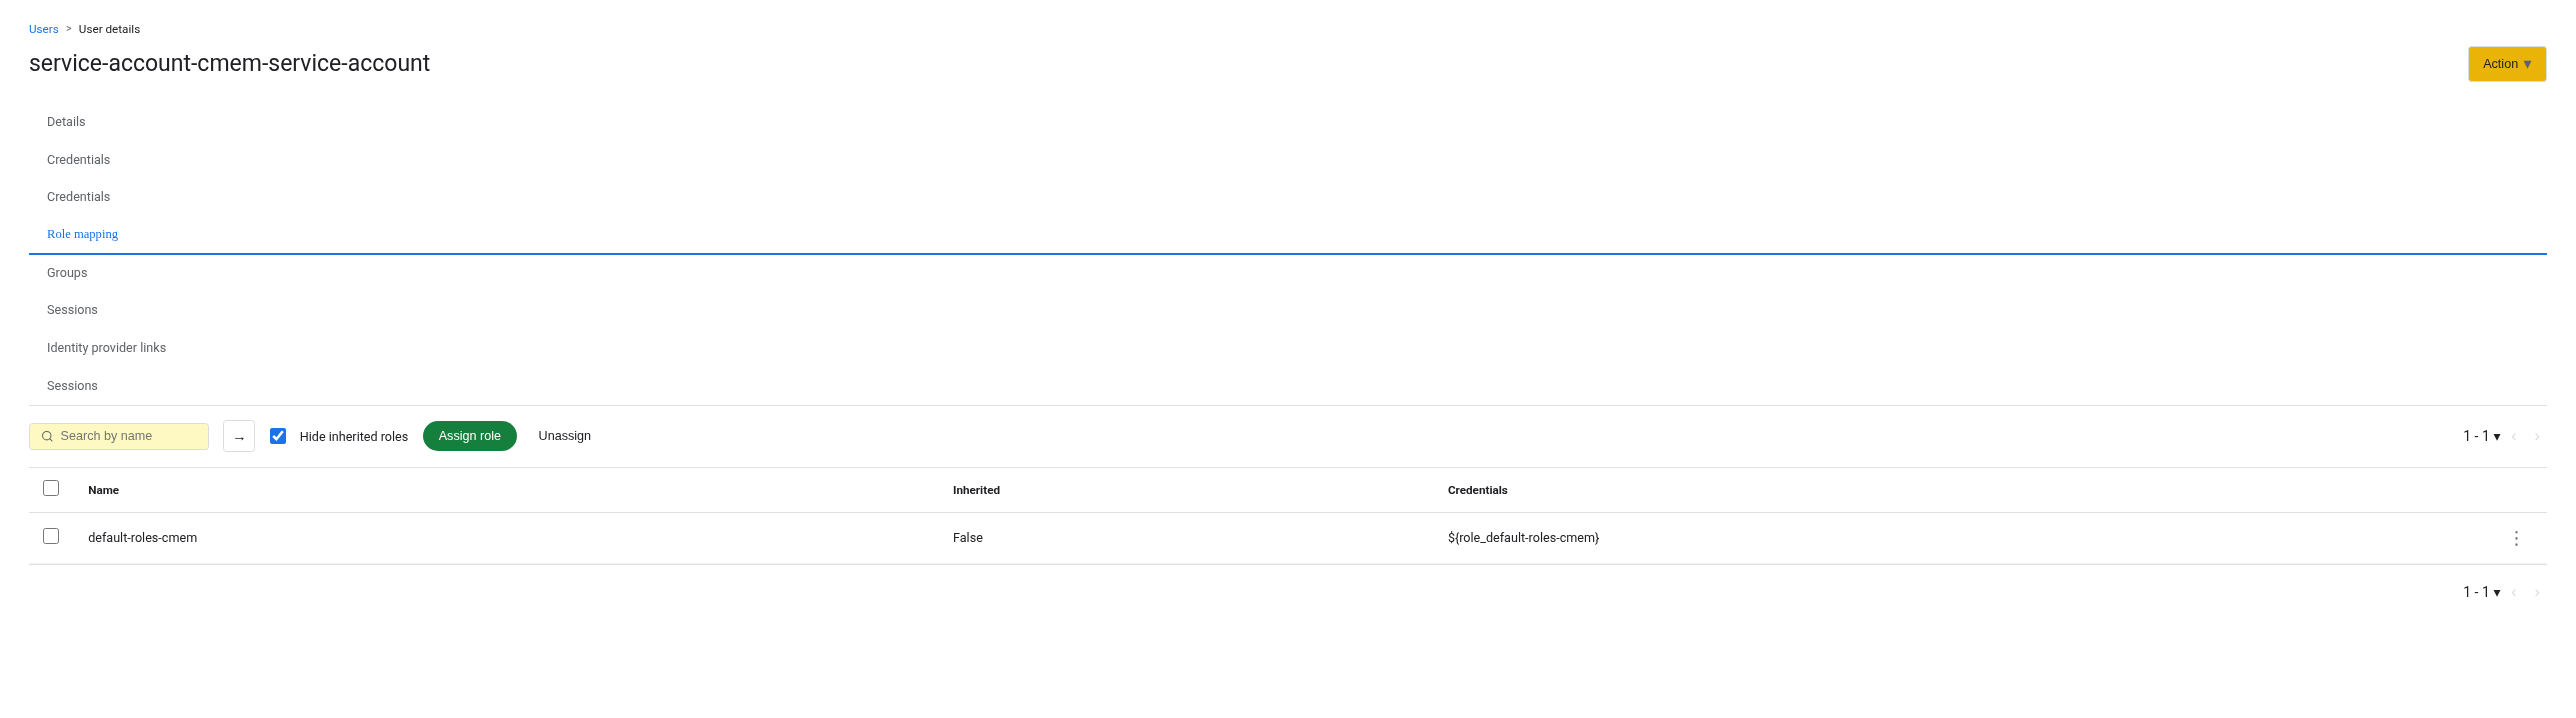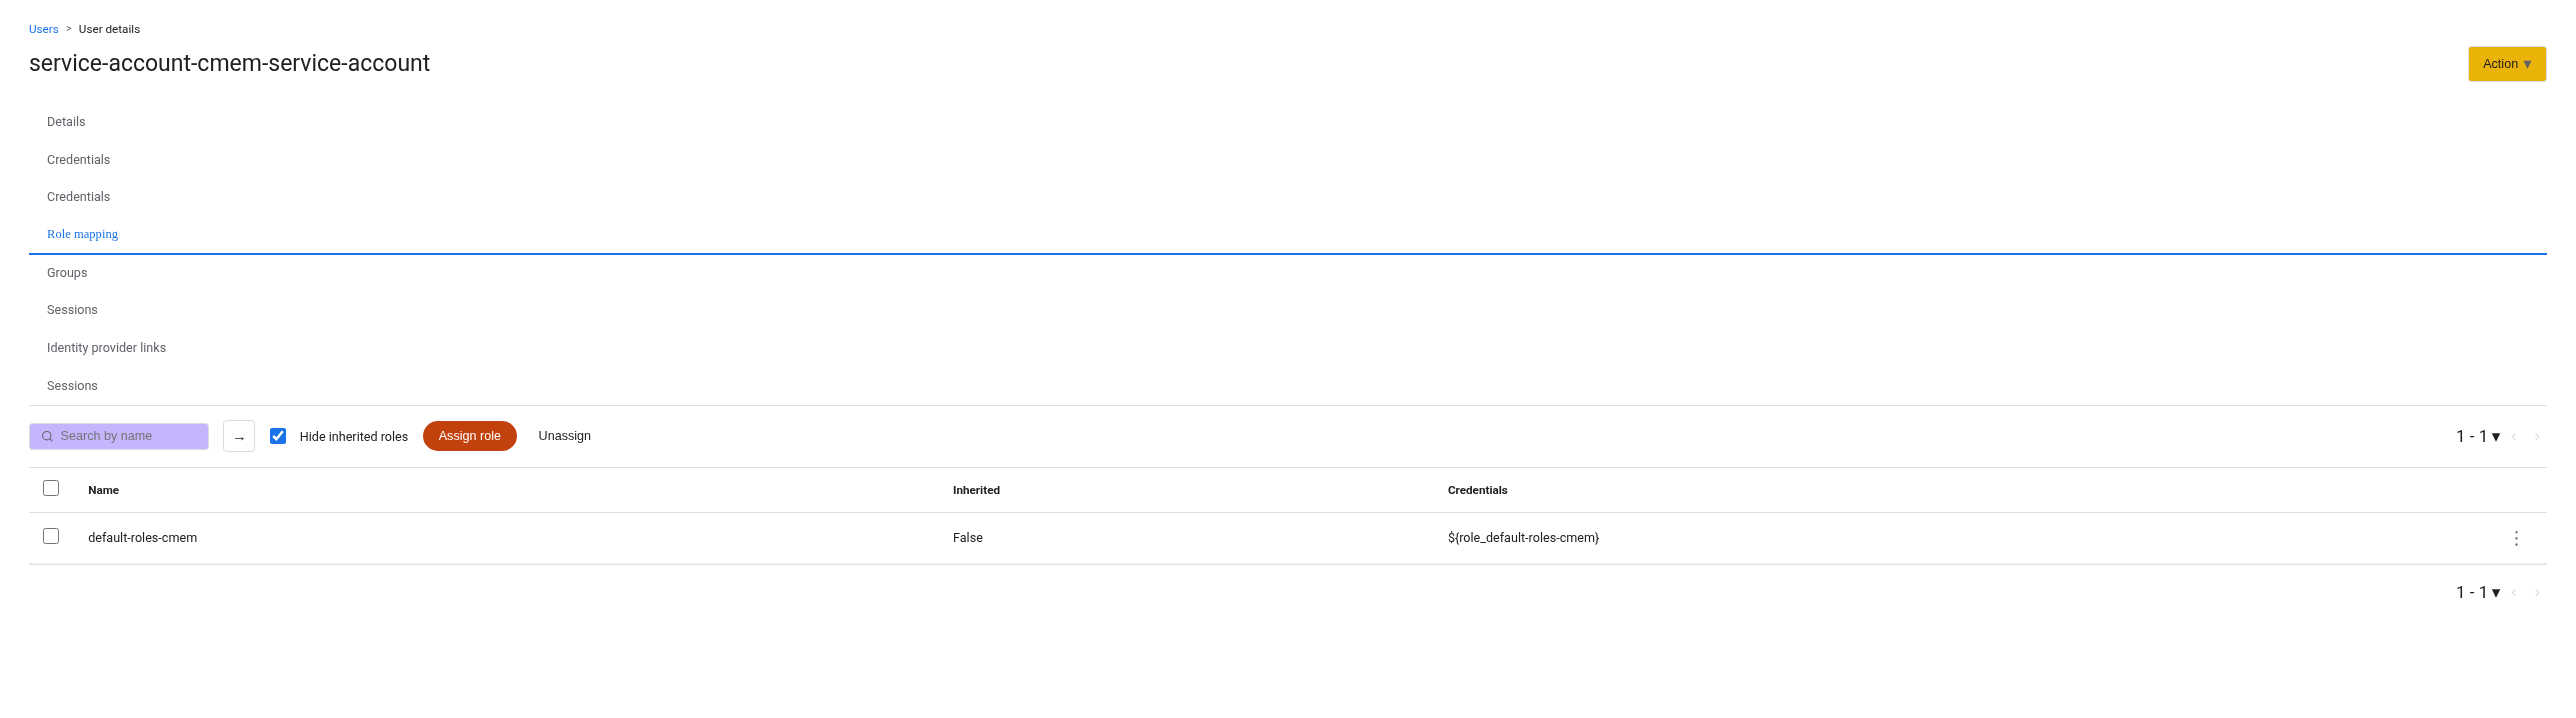--- a/index.html
+++ b/index.html
@@ -95,21 +95,21 @@
       border-bottom: 0.9px solid #e0e0e0;
     }
     .search-container {
       display: flex;
       align-items: center;
       border: 0.9px solid #dadce0;
       border-radius: 3.6px;
       padding: 5.4px 10.8px;
       gap: 7.2px;
       width: 180px;
-      background: #c4b5fd;
+      background: #fef9c3;
     }
     .search-icon-svg {
       color: #5f6368;
       font-size: 14.4px;
     }
     .search-input {
       border: none;
       outline: none;
       font-size: 12.6px;
       color: #5f6368;
@@ -139,21 +139,21 @@
       color: #202124;
     }
     .checkbox-input {
       width: 16px;
       height: 16px;
       accent-color: #1a73e8;
       cursor: pointer;
     }
     
     .assign-role-btn {
-      background: #c2410c;
+      background: #15803d;
       color: #fff;
       border: none;
       border-radius: 15px;
       padding: 8px 16px;
       font-size: 12.6px;
       font-weight: 500;
       cursor: pointer;
     }
     
     .unassign-btn {
@@ -168,21 +168,21 @@
     .pagination {
       display: flex;
       align-items: center;
       gap: 3.6px;
       margin-left: auto;
     }
     .pagination-label {
       display: flex;
       align-items: center;
       gap: 3.6px;
-      font-size: 17px;
+      font-size: 14px;
       color: #202124;
       cursor: pointer;
     }
     .pagination-nav-btn {
       background: transparent;
       border: none;
       cursor: pointer;
       color: #5f6368;
       font-size: 16px;
       padding: 3.6px 7.2px;

